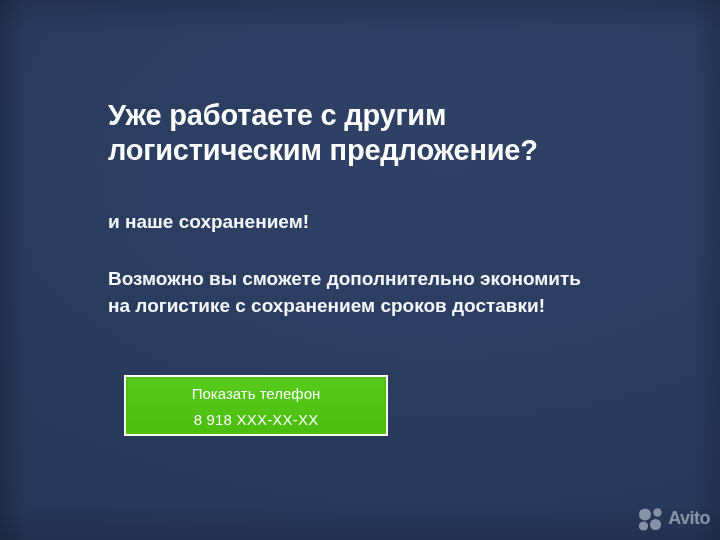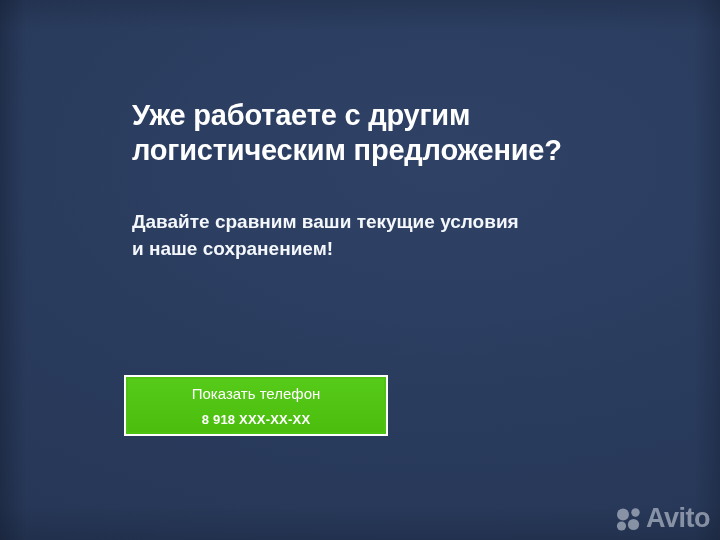--- a/index.html
+++ b/index.html
@@ -49,21 +49,21 @@
   .bottom-shade {
     position: absolute;
     left: 0; right: 0; bottom: 0;
     height: 34px;
     background: linear-gradient(to top, rgba(14,22,38,0.20), rgba(14,22,38,0));
     pointer-events: none;
   }
 
   .content {
     position: absolute;
-    left: 132px;
+    left: 108px;
     top: 98px;
     width: 500px;
   }
 
   .headline {
     margin: 0;
     color: #ffffff;
     font-size: 29px;
     line-height: 35px;
     font-weight: bold;
@@ -108,45 +108,45 @@
     box-shadow: inset 0 0 0 2px #4fc312;
   }
   .cta-label {
     color: #ffffff;
     font-size: 15px;
     line-height: 19px;
     font-weight: normal;
   }
   .cta-phone {
     color: #ffffff;
-    font-size: 13px;
+    font-size: 15px;
     line-height: 15px;
     letter-spacing: 0.2px;
-    font-weight: bold;
+    font-weight: normal;
     margin-top: 9px;
   }
 
   .watermark {
     position: absolute;
     right: 10px;
     bottom: 8px;
     display: flex;
     align-items: center;
     gap: 4px;
     opacity: 0.55;
     pointer-events: none;
   }
   .watermark .wm-dots {
     display: block;
     width: 26px;
     height: 24px;
   }
   .watermark .wm-text {
     color: #d9dee8;
-    font-size: 27px;
+    font-size: 18px;
     line-height: 27px;
     font-weight: bold;
     letter-spacing: -0.5px;
   }
 </style>
 </head>
 <body>
 
 <div class="ad-canvas">
 
@@ -156,24 +156,27 @@
   <div class="bottom-shade"></div>
 
   <div class="content">
 
     <h1 class="headline">
       <span class="hl-line">Уже работаете с другим</span>
       <span class="hl-line">логистическим предложение?</span>
     </h1>
 
     <p class="para para-1">
-      <span class="p-line">Давайте сравним ваши текущие условия</span>
       <span class="p-line">и наше сохранением!</span>
     </p>
 
+    <p class="para para-2">
+      <span class="p-line">Возможно вы сможете дополнительно экономить</span>
+      <span class="p-line">на логистике с сохранением сроков доставки!</span>
+    </p>
 
   </div>
 
   <button class="cta-button">
     <span class="cta-label">Показать телефон</span>
     <span class="cta-phone">8 918 XXX-XX-XX</span>
   </button>
 
   <div class="watermark">
     <span class="wm-dots">

